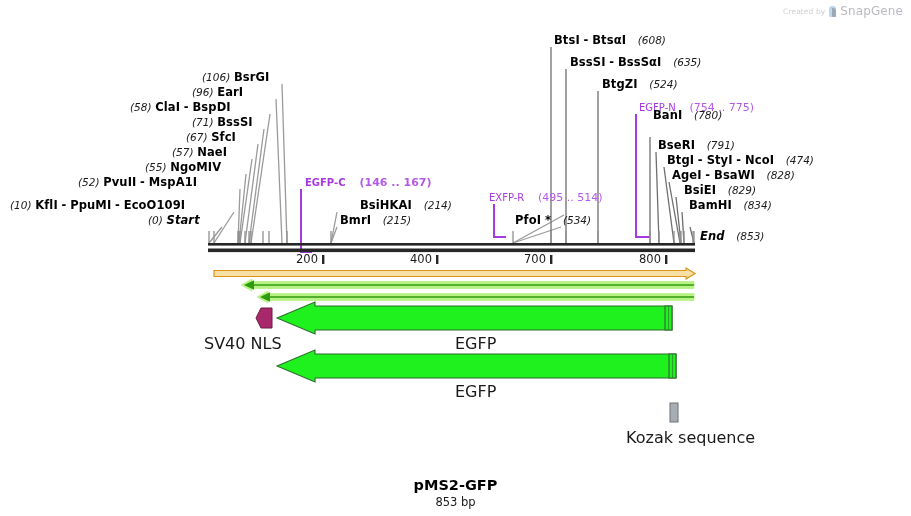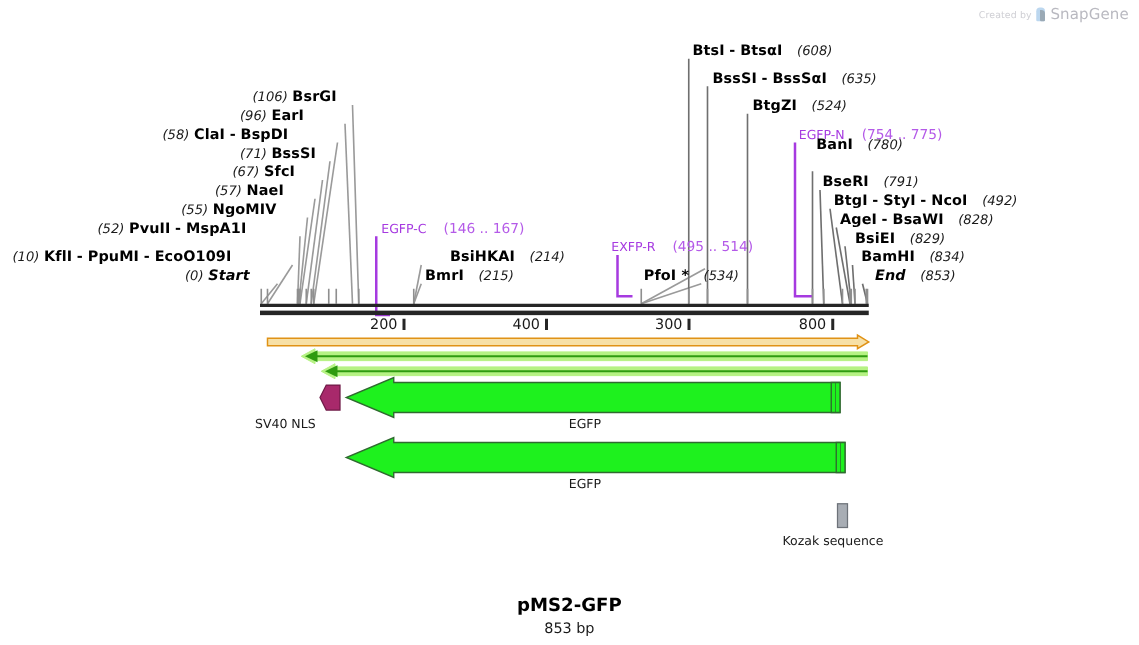--- a/index.html
+++ b/index.html
@@ -97,21 +97,21 @@
   .ruler-num {
     position: absolute;
     font-size: 11.5px;
     color: #1a1a1a;
     white-space: nowrap;
   }
 
   
   .track-caption {
     position: absolute;
-    font-size: 10px;
+    font-size: 16px;
     color: #1a1a1a;
     white-space: nowrap;
   }
 
   
   .plasmid-title {
     position: absolute;
     width: 911px;
     left: 0;
     text-align: center;
@@ -315,21 +315,21 @@
   <span class="enz-name">PpuMI</span>
   <span class="enz-sep"> - </span>
   <span class="enz-name">EcoO109I</span>
 </div>
 
 <div class="label-row" style="left:148px; top:215px;">
   <span class="enz-pos">(0)</span>
   <span class="enz-name italic">Start</span>
 </div>
 
-<div class="label-row" style="left:305px; top:177px;">
+<div class="label-row" style="left:305px; top:177px;font-weight:bold;">
   <span class="feat-name">EGFP-C</span>
   <span class="feat-pos" style="margin-left:10px;">(146 .. 167)</span>
 </div>
 
 <div class="label-row" style="left:360px; top:200px;">
   <span class="enz-name">BsiHKAI</span>
   <span class="enz-pos" style="margin-left:8px;">(214)</span>
 </div>
 
 <div class="label-row" style="left:340px; top:215px;">
@@ -380,48 +380,48 @@
   <span class="enz-name">BseRI</span>
   <span class="enz-pos" style="margin-left:8px;">(791)</span>
 </div>
 
 <div class="label-row" style="left:667px; top:155px;">
   <span class="enz-name">BtgI</span>
   <span class="enz-sep"> - </span>
   <span class="enz-name">StyI</span>
   <span class="enz-sep"> - </span>
   <span class="enz-name">NcoI</span>
-  <span class="enz-pos" style="margin-left:8px;">(492)</span>
+  <span class="enz-pos" style="margin-left:8px;">(474)</span>
 </div>
 
 <div class="label-row" style="left:672px; top:170px;text-align:center;">
   <span class="enz-name">AgeI</span>
   <span class="enz-sep"> - </span>
   <span class="enz-name">BsaWI</span>
   <span class="enz-pos" style="margin-left:8px;">(828)</span>
 </div>
 
 <div class="label-row" style="left:684px; top:185px;">
   <span class="enz-name">BsiEI</span>
   <span class="enz-pos" style="margin-left:8px;">(829)</span>
 </div>
 
 <div class="label-row" style="left:689px; top:200px;">
   <span class="enz-name">BamHI</span>
   <span class="enz-pos" style="margin-left:8px;">(834)</span>
 </div>
 
-<div class="label-row" style="left:700px; top:215px;">
+<div class="label-row" style="left:700px; top:231px;">
   <span class="enz-name italic">End</span>
   <span class="enz-pos" style="margin-left:8px;">(853)</span>
 </div>
 
 <div class="ruler-num" style="left:296px; top:252px;">200</div>
 <div class="ruler-num" style="left:410px; top:252px;">400</div>
-<div class="ruler-num" style="left:524px; top:252px;">300</div>
+<div class="ruler-num" style="left:524px; top:252px;">700</div>
 <div class="ruler-num" style="left:639px; top:252px;">800</div>
 
 <div class="track-caption" style="left:204px; top:334px;">SV40 NLS</div>
 <div class="track-caption" style="left:455px; top:334px;">EGFP</div>
 <div class="track-caption" style="left:455px; top:382px;">EGFP</div>
 <div class="track-caption" style="left:626px; top:428px;">Kozak sequence</div>
 
 <div class="plasmid-title" style="top:477px;text-align:center;">pMS2-GFP</div>
 <div class="plasmid-size" style="top:495px;">853 bp</div>
 

